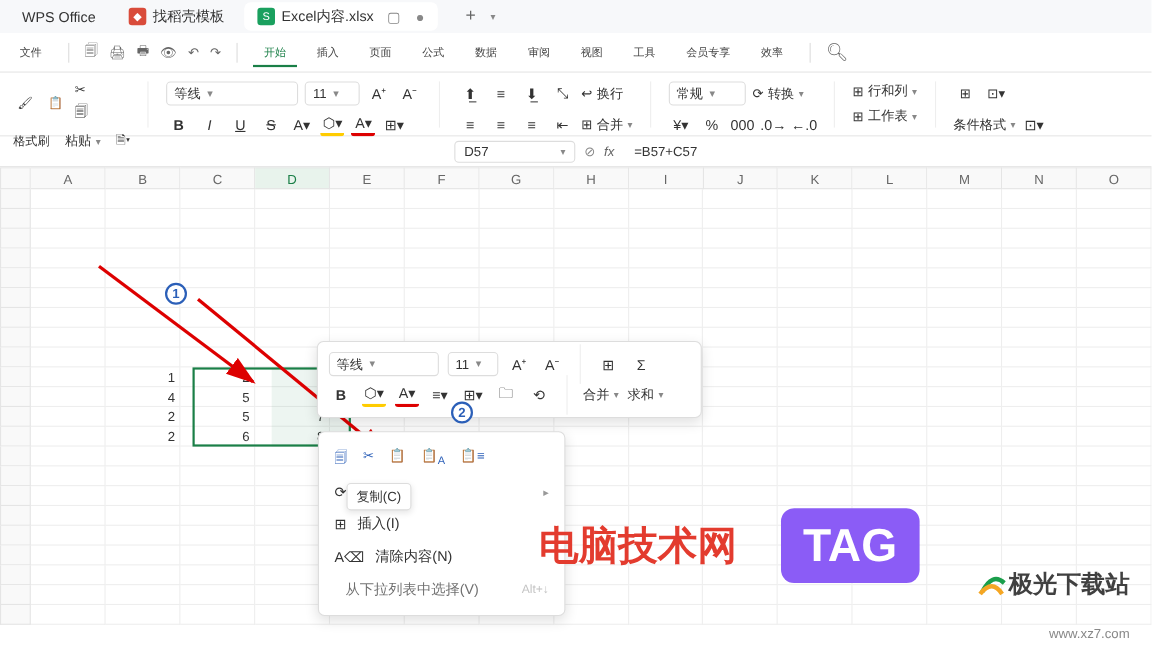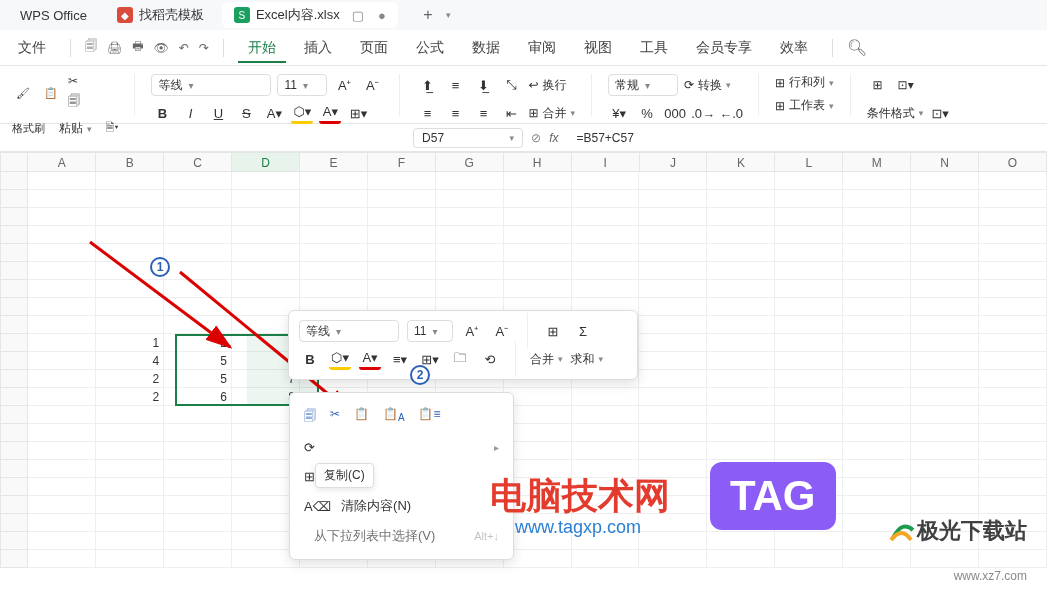--- a/index.html
+++ b/index.html
@@ -7,21 +7,21 @@
 .title-bar { display: flex; align-items: center; height: 30px; background: #f7f8fa; padding: 0 8px; gap: 6px; }
 .tab { display: flex; align-items: center; padding: 4px 12px; border-radius: 6px; font-size: 13px; gap: 6px; }
 .tab.active { background: #fff; }
 .tab-icon { width: 16px; height: 16px; border-radius: 3px; display: inline-flex; align-items: center; justify-content: center; font-size: 10px; color: #fff; }
 .tab-icon.red { background: #d94b3a; }
 .tab-icon.green { background: #1aa05e; }
 .win-btns { display: flex; gap: 14px; margin-left: 6px; color: #888; }
 .plus-tab { width: 24px; text-align: center; font-size: 16px; color: #666; margin-left: 12px; }
 .menu-bar { display: flex; align-items: center; height: 36px; border-bottom: 1px solid #e5e5e5; padding: 0 8px; gap: 4px; }
 .menu-left { display: flex; gap: 8px; align-items: center; }
-.menu-item { padding: 6px 10px; font-size: 14px; color: #444; cursor: pointer; }
+.menu-item { padding: 6px 10px; font-size: 10px; color: #444; cursor: pointer; }
 .menu-item.active { color: #1a7f47; border-bottom: 2px solid #1a7f47; padding-bottom: 4px; }
 .qa-icons { display: flex; gap: 10px; color: #666; align-items: center; }
 .vsep { width: 1px; height: 18px; background: #ddd; margin: 0 6px; }
 .ribbon { display: flex; align-items: flex-start; padding: 8px 12px; gap: 12px; border-bottom: 1px solid #e5e5e5; height: 58px; }
 .ribbon-group { display: flex; flex-direction: column; gap: 6px; }
 .ribbon-row { display: flex; align-items: center; gap: 6px; }
 .rsep { width: 1px; height: 42px; background: #eee; margin: 0 4px; }
 .btn-lg { display: flex; flex-direction: column; align-items: center; gap: 2px; font-size: 11px; color: #333; }
 .btn-ic { width: 22px; height: 22px; display: flex; align-items: center; justify-content: center; }
 .combo { display: flex; align-items: center; border: 1px solid #ddd; border-radius: 4px; padding: 2px 6px; font-size: 12px; height: 22px; }
@@ -45,21 +45,21 @@
 .sel-fill { position: absolute; background: rgba(26,127,71,0.08); pointer-events: none; }
 .handle { position: absolute; width: 6px; height: 6px; background: #1a7f47; }
 .mini-toolbar { position: absolute; background: #fff; border: 1px solid #ddd; border-radius: 6px; box-shadow: 0 4px 12px rgba(0,0,0,0.12); padding: 6px 10px; }
 .mini-row { display: flex; gap: 8px; align-items: center; height: 28px; }
 .mini-sep { width: 1px; height: 36px; background: #eee; margin: 0 6px; }
 .ctx-menu { position: absolute; width: 225px; background: #fff; border: 1px solid #ddd; border-radius: 6px; box-shadow: 0 4px 12px rgba(0,0,0,0.12); padding: 8px 0; }
 .ctx-row { display: flex; align-items: center; gap: 10px; padding: 6px 14px; font-size: 13px; }
 .ctx-icons { display: flex; gap: 14px; padding: 6px 14px; }
 .ctx-arrow { margin-left: auto; color: #999; font-size: 10px; }
 .ctx-sc { margin-left: auto; color: #aaa; font-size: 11px; }
-.tooltip { position: absolute; background: #fff; border: 1px solid #ddd; border-radius: 4px; padding: 3px 8px; font-size: 12px; box-shadow: 0 2px 6px rgba(0,0,0,0.1); margin-top: 24px; }
+.tooltip { position: absolute; background: #fff; border: 1px solid #ddd; border-radius: 4px; padding: 3px 8px; font-size: 12px; box-shadow: 0 2px 6px rgba(0,0,0,0.1); }
 .callout { position: absolute; width: 20px; height: 20px; border-radius: 50%; border: 2px solid #2b5fb8; background: #fff; color: #2b5fb8; font-weight: bold; display: flex; align-items: center; justify-content: center; font-size: 12px; }
 .arrow-svg { position: absolute; pointer-events: none; }
 .watermark1 { position: absolute; font-size: 36px; font-weight: bold; color: #e33b2e; }
 .watermark2 { position: absolute; font-size: 18px; color: #2b7fd4; }
 .tag-badge { position: absolute; background: #8b5cf6; color: #fff; font-size: 42px; font-weight: bold; padding: 10px 20px; border-radius: 12px; }
 .site-badge { position: absolute; display: flex; align-items: flex-end; flex-direction: column; gap: 2px; }
 .site-logo { display: flex; align-items: center; gap: 2px; font-size: 22px; font-weight: bold; }
 .site-url { font-size: 12px; color: #888; margin-top: 21px; }
 svg { display: block; }
 </style>
@@ -732,21 +732,20 @@
       <span></span>
       <span>从下拉列表中选择(V)</span>
       <span class="ctx-sc">Alt+↓</span>
     </div>
   </div>
   <div class="tooltip" style="left:315px; top:287px;">
     <span>复制(C)</span>
   </div>
 
   <div class="watermark1" style="left:490px; top:320px;">电脑技术网</div>
-  <div class="watermark2" style="left:515px; top:365px;">www.tagxp.com</div>
   <div class="tag-badge" style="left:710px; top:310px;">TAG</div>
   <div class="site-badge" style="right:20px; bottom:10px;">
     <div class="site-logo">
       <svg width="26" height="26">
           <path d="M4 20 Q13 2 24 12" stroke="#1a9e4b" stroke-width="4" fill="none"></path>
           <path d="M2 22 Q13 8 22 22" stroke="#f5a623" stroke-width="4" fill="none"></path>
         </svg>
       <span style="color:#404040;">极光下载站</span>
     </div>
     <div class="site-url">www.xz7.com</div>

